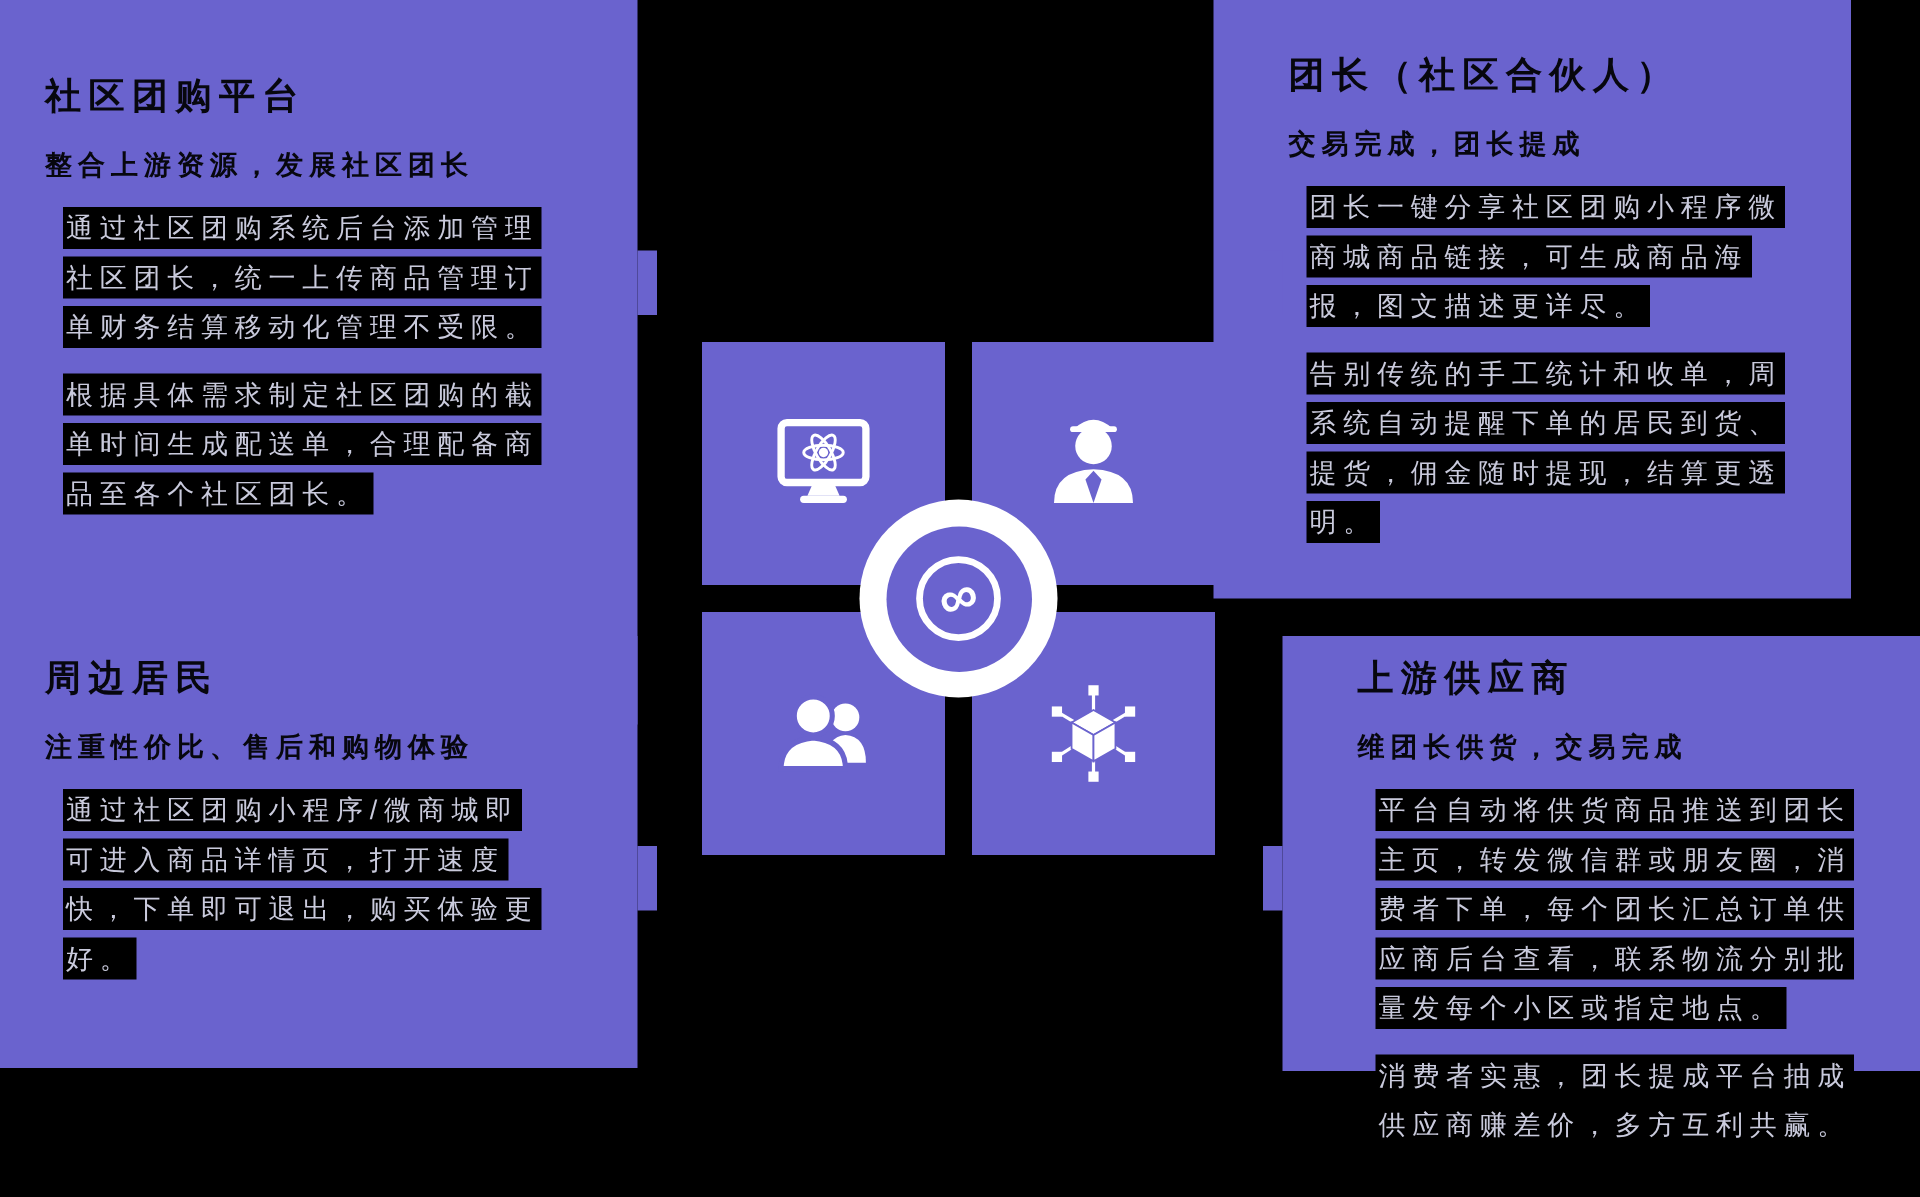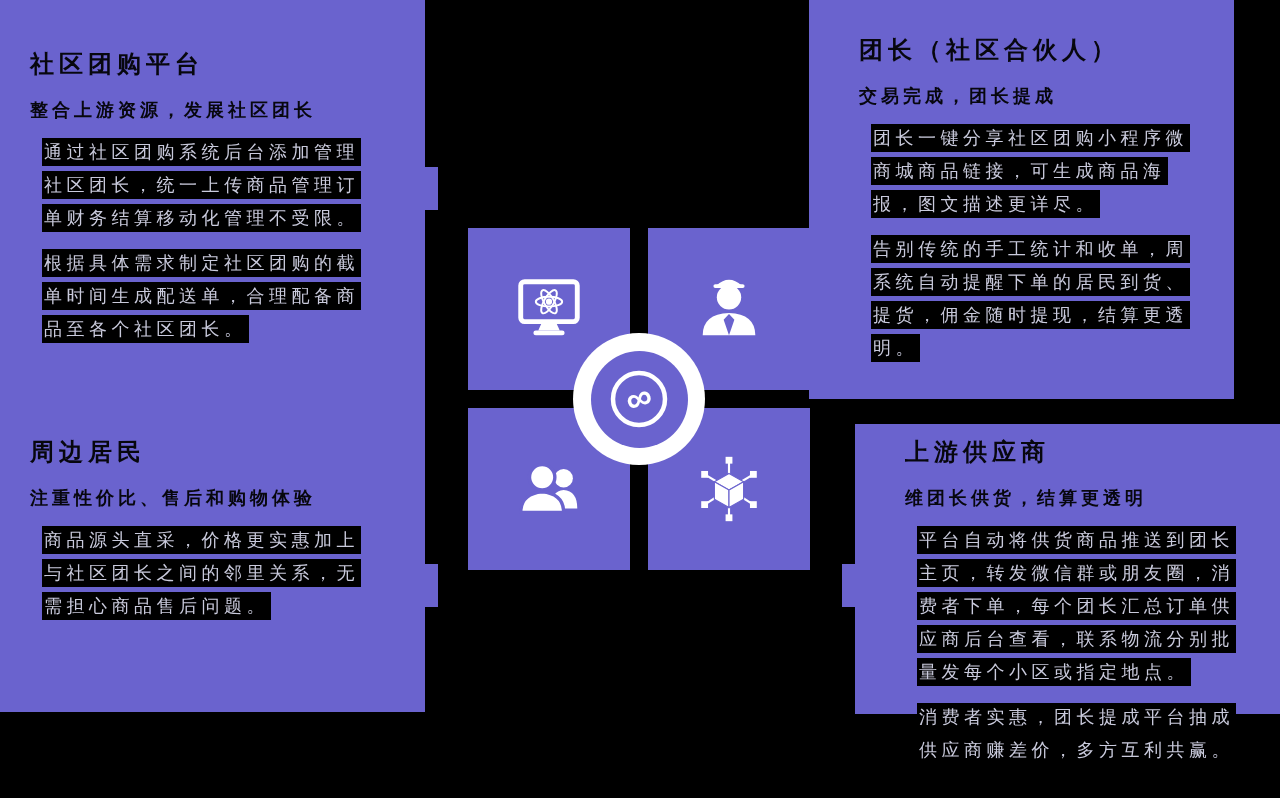--- a/index.html
+++ b/index.html
@@ -92,26 +92,26 @@
 <section class="panel" id="p-tr">
   <h2>团长（社区合伙人）</h2>
   <h3>交易完成，团长提成</h3>
   <p><span class="band">团长一键分享社区团购小程序微商城商品链接，可生成商品海报，图文描述更详尽。</span></p>
   <p><span class="band">告别传统的手工统计和收单，周系统自动提醒下单的居民到货、提货，佣金随时提现，结算更透明。</span></p>
 </section>
 
 <section class="panel" id="p-bl">
   <h2>周边居民</h2>
   <h3>注重性价比、售后和购物体验</h3>
-  <p><span class="band">商品源头直采，价格更实惠加上与社区团长之间的邻里关系，无需担心商品售后问题。</span></p>
+  <p><span class="band">通过社区团购小程序/微商城即可进入商品详情页，打开速度快，下单即可退出，购买体验更好。</span></p>
 </section>
 
 <section class="panel" id="p-br">
   <h2>上游供应商</h2>
-  <h3>维团长供货，结算更透明</h3>
+  <h3>维团长供货，交易完成</h3>
   <p><span class="band">平台自动将供货商品推送到团长主页，转发微信群或朋友圈，消费者下单，每个团长汇总订单供应商后台查看，联系物流分别批量发每个小区或指定地点。</span></p>
   <p><span class="band">消费者实惠，团长提成平台抽成供应商赚差价，多方互利共赢。</span></p>
 </section>
 
 <div class="tab" id="tab-tl"></div>
 <div class="tab" id="tab-tr"></div>
 <div class="tab" id="tab-bl"></div>
 <div class="tab" id="tab-br"></div>
 
 <div class="tile" id="tile-platform">

